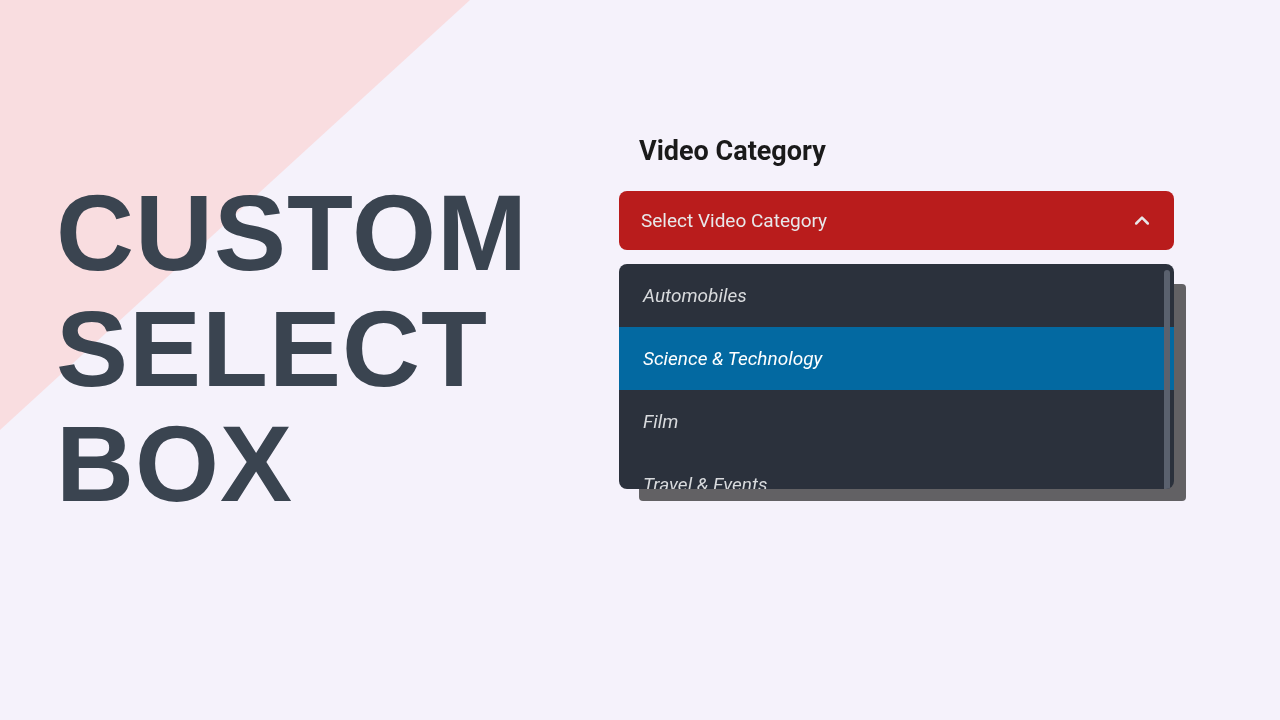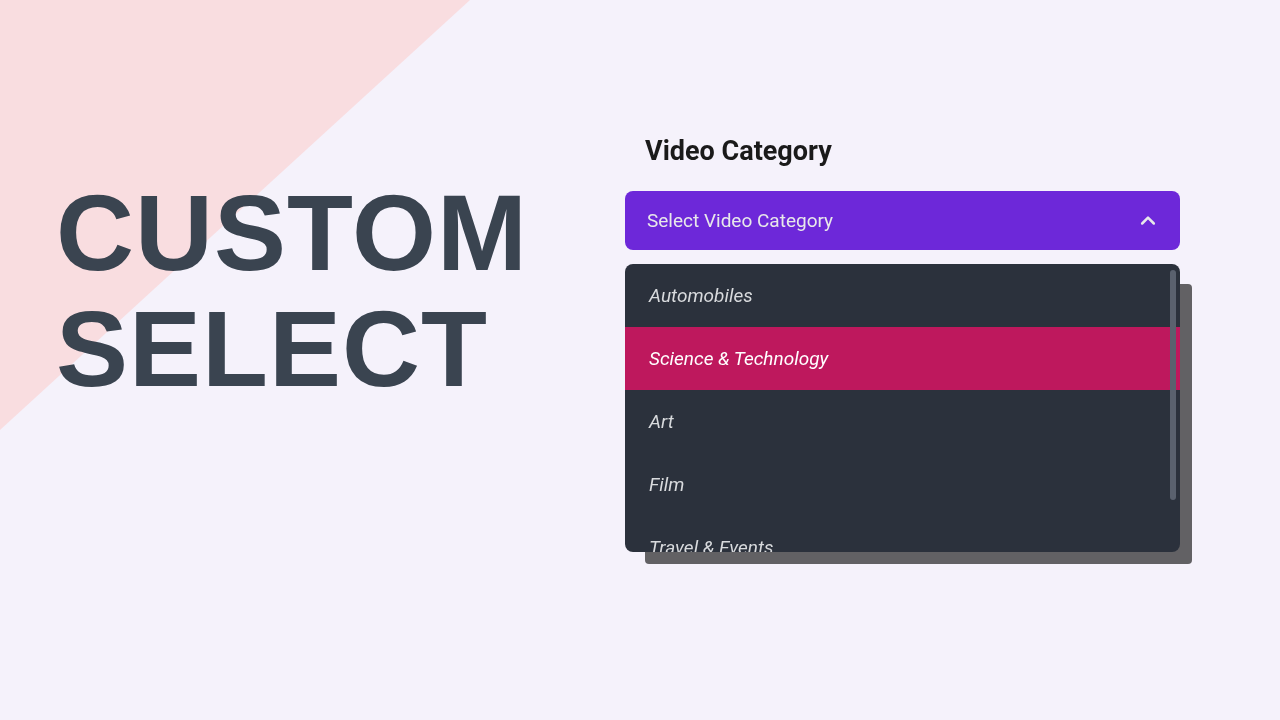--- a/index.html
+++ b/index.html
@@ -28,34 +28,34 @@
     z-index: 1;
     font-weight: 900;
     font-size: 108px;
     line-height: 1.07;
     letter-spacing: 1px;
     color: #3a4450;
     font-family: "Arial Black", Arial, sans-serif;
   }
   .widget {
     position: absolute;
-    right: 100px;
+    right: 106px;
     top: 135px;
     width: 555px;
     z-index: 2;
   }
   .widget-label {
     font-size: 27px;
     font-weight: 700;
     color: #1a1a1a;
     margin-bottom: 24px;
     padding-left: 20px;
   }
   .select-header {
-    background: #6d28d9;
+    background: #b91c1c;
     color: #e8e8ea;
     border-radius: 8px;
     padding: 18px 22px;
     font-size: 19px;
     display: flex;
     justify-content: space-between;
     align-items: center;
     cursor: pointer;
   }
   .chevron-up {
@@ -74,21 +74,21 @@
     box-shadow: 16px 16px 0 -4px rgba(0,0,0,0.6);
     font-style: italic;
   }
   .option {
     padding: 20px 24px;
     color: #d8dadd;
     font-size: 19px;
     cursor: pointer;
   }
   .option.highlighted {
-    background: #be185d;
+    background: #0369a1;
     color: #ffffff;
   }
   .option.cutoff {
     padding-bottom: 16px;
     height: 36px;
     overflow: hidden;
   }
   .scrollbar-track {
     position: absolute;
     right: 4px;
@@ -109,36 +109,36 @@
   }
 </style>
 </head>
 <body>
 
 <div class="pink-triangle"></div>
 
 <div class="headline">
   <div>CUSTOM</div>
   <div>SELECT</div>
+  <div>BOX</div>
 </div>
 
 <div class="widget">
   <div class="widget-label">Video Category</div>
 
   <div class="select-header">
     <span>Select Video Category</span>
     <span class="chevron-up">
       <svg viewBox="0 0 24 24" width="20" height="20" fill="none" stroke="#e8e8ea" stroke-width="3" stroke-linecap="round" stroke-linejoin="round">
         <polyline points="5 15 12 8 19 15"></polyline>
       </svg>
     </span>
   </div>
 
   <div class="dropdown">
     <div class="option">Automobiles</div>
     <div class="option highlighted">Science &amp; Technology</div>
-    <div class="option">Art</div>
     <div class="option">Film</div>
     <div class="option cutoff">Travel &amp; Events</div>
     <div class="scrollbar-track"></div>
     <div class="scrollbar-thumb"></div>
   </div>
 </div>
 
 </body></html>

